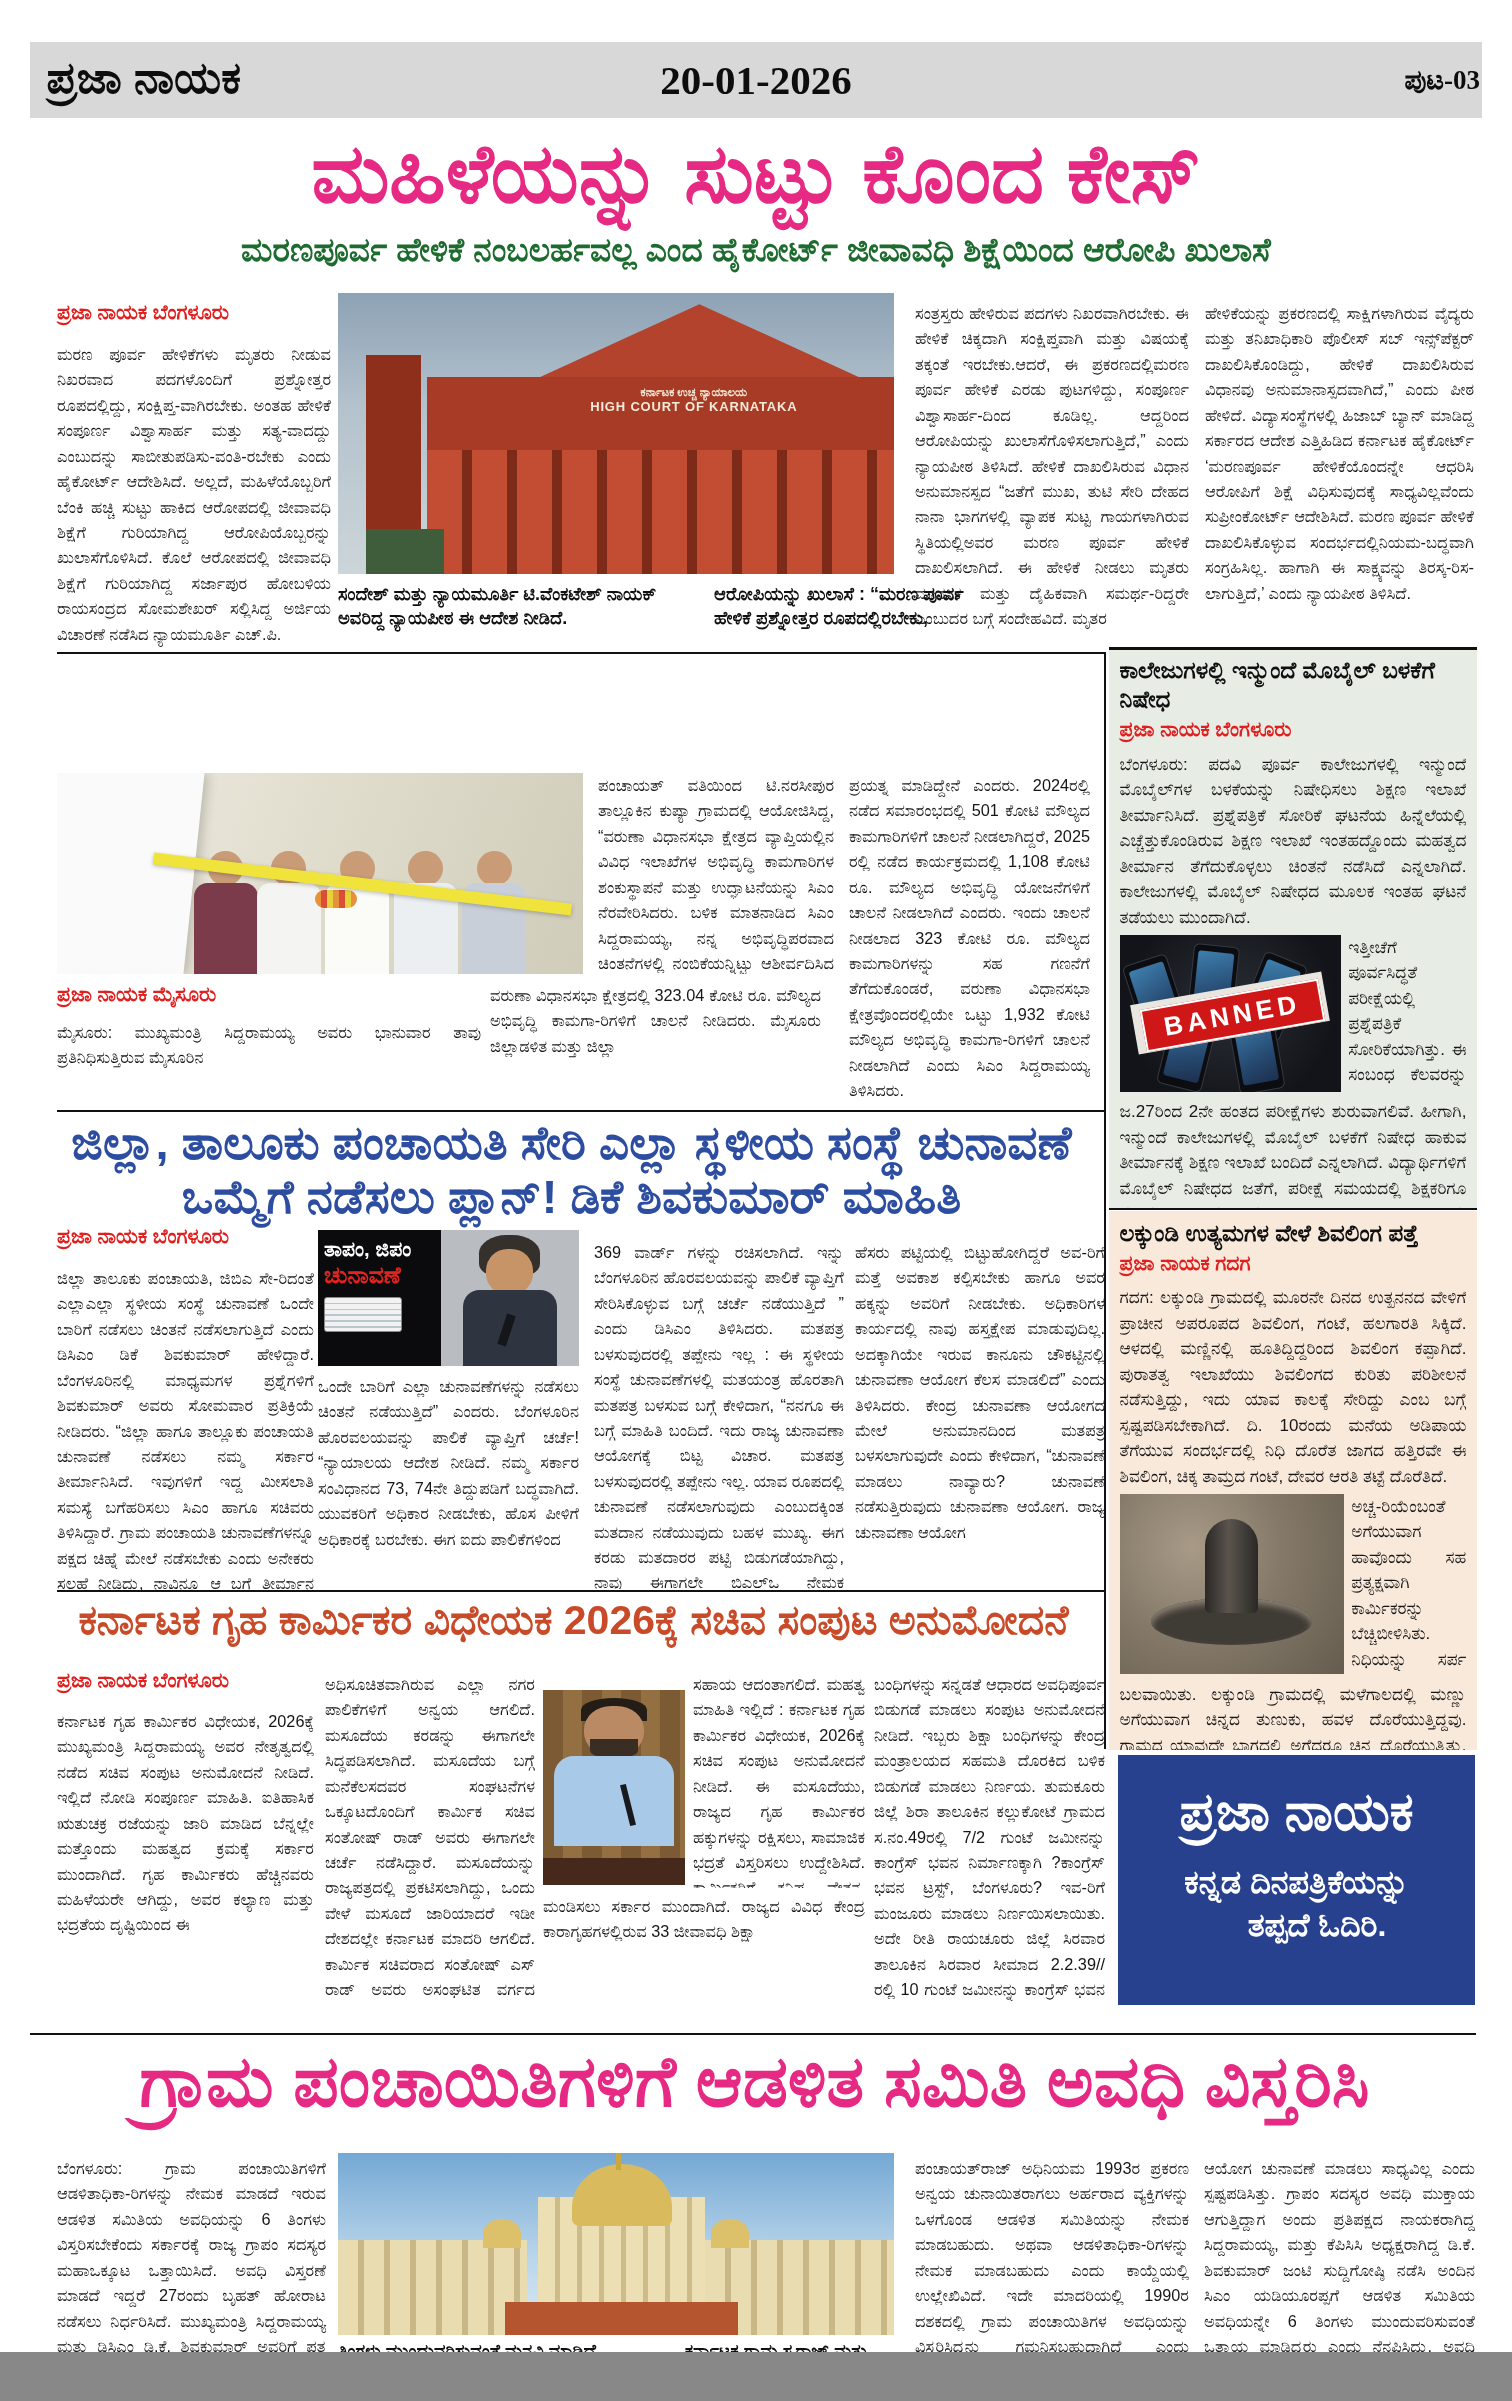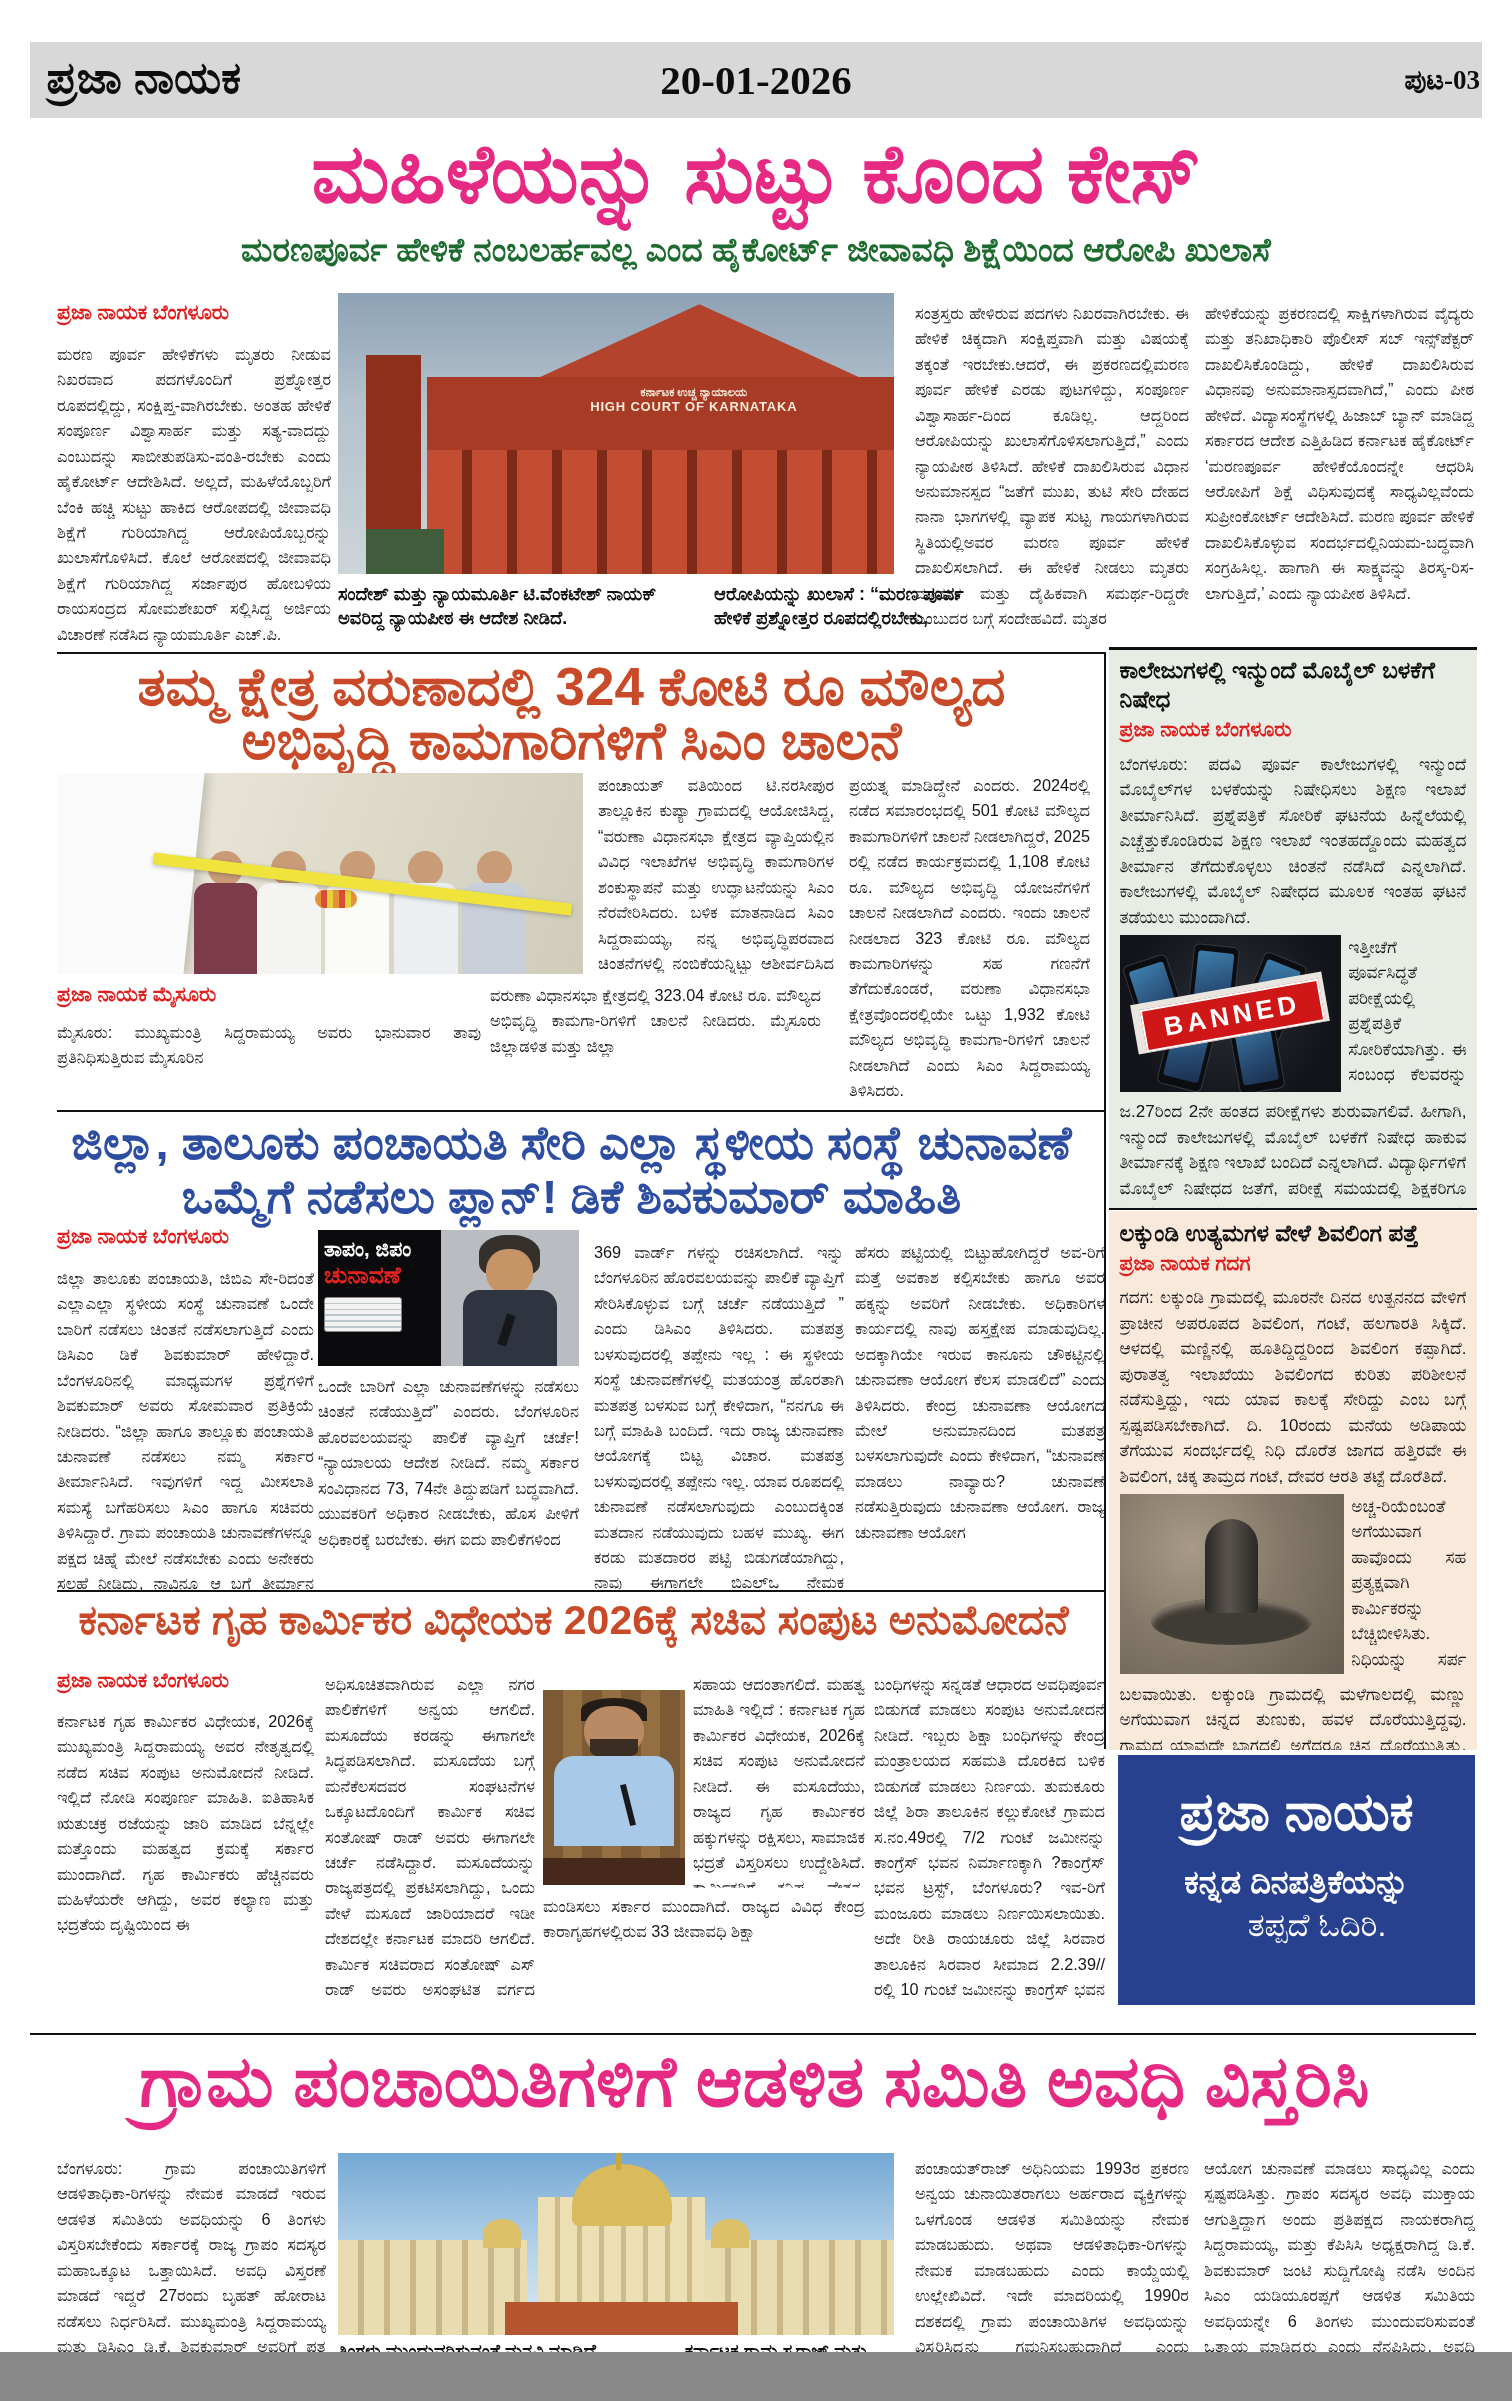--- a/index.html
+++ b/index.html
@@ -37,21 +37,21 @@
   .rail2{position:absolute;left:1109px;top:1211px;width:368px;height:539px;background:#f9e9db;
          box-sizing:border-box;padding:7.6px 10.6px;overflow:hidden;}
   .railhead{font-size:23px;font-weight:800;color:#101010;line-height:1.25;}
   .railbody{font-size:17px;line-height:1.5;text-align:justify;color:#161616;overflow:hidden;}
   .railrow{display:flex;gap:7.6px;margin-top:4.5px;}
   
   .promo{position:absolute;left:1118px;top:1755px;width:357px;height:250px;background:#27418f;color:#fff;
          text-align:center;overflow:hidden;}
   .promo-t{font-size:53px;font-weight:800;margin-top:26px;}
   .promo-m{font-size:32px;font-weight:700;margin-top:20px;}
-  .promo-b{font-size:32px;font-weight:400;margin-top:6px;padding-left:41px;}
+  .promo-b{font-size:32px;font-weight:700;margin-top:6px;padding-left:41px;}
   
   .ph{position:absolute;overflow:hidden;}
   .hc{background:linear-gradient(180deg,#8da2b5 0%,#b4c2cd 40%,#ccd5d9 100%);}
   .hc-main{position:absolute;left:16%;top:30%;width:84%;height:70%;background:#bc4730;
            background-image:repeating-linear-gradient(90deg,#c24d32 0 35px,#7e2a18 35px 45px);}
   .hc-ped{position:absolute;left:34%;top:4%;width:62%;height:28%;background:#b3432c;
           clip-path:polygon(50% 0,100% 100%,0 100%);}
   .hc-band{position:absolute;left:16%;top:30%;width:84%;height:26%;background:#a83b25;}
   .hc-sign{position:absolute;left:36%;top:33%;width:56%;text-align:center;color:#f3ead9;font-weight:700;}
   .hc-sign .l1{font-size:11.3px;} .hc-sign .l2{font-size:13px;letter-spacing:0.8px;}
@@ -142,24 +142,20 @@
     <div class="hc-green"></div>
   </div>
   <div class="abs cap" style="left:338px;top:582px;width:362px;height:64px;">ಸಂದೇಶ್ ಮತ್ತು ನ್ಯಾಯಮೂರ್ತಿ ಟಿ.ವೆಂಕಟೇಶ್ ನಾಯಕ್ ಅವರಿದ್ದ ನ್ಯಾಯಪೀಠ ಈ ಆದೇಶ ನೀಡಿದೆ.</div>
   <div class="abs cap" style="left:714px;top:582px;width:278px;height:64px;">ಆರೋಪಿಯನ್ನು ಖುಲಾಸೆ : “ಮರಣ ಪೂರ್ವ ಹೇಳಿಕೆ ಪ್ರಶ್ನೋತ್ತರ ರೂಪದಲ್ಲಿರಬೇಕು,</div>
 
   <div class="abs bodytxt" style="left:915px;top:301px;width:274px;height:346px;">ಸಂತ್ರಸ್ತರು ಹೇಳಿರುವ ಪದಗಳು ನಿಖರವಾಗಿರಬೇಕು. ಈ ಹೇಳಿಕೆ ಚಿಕ್ಕದಾಗಿ ಸಂಕ್ಷಿಪ್ತವಾಗಿ ಮತ್ತು ವಿಷಯಕ್ಕೆ ತಕ್ಕಂತೆ ಇರಬೇಕು.ಆದರೆ, ಈ ಪ್ರಕರಣದಲ್ಲಿಮರಣ ಪೂರ್ವ ಹೇಳಿಕೆ ಎರಡು ಪುಟಗಳಿದ್ದು, ಸಂಪೂರ್ಣ ವಿಶ್ವಾಸಾರ್ಹ-ದಿಂದ ಕೂಡಿಲ್ಲ. ಆದ್ದರಿಂದ ಆರೋಪಿಯನ್ನು ಖುಲಾಸೆಗೊಳಿಸಲಾಗುತ್ತಿದೆ,” ಎಂದು ನ್ಯಾಯಪೀಠ ತಿಳಿಸಿದೆ. ಹೇಳಿಕೆ ದಾಖಲಿಸಿರುವ ವಿಧಾನ ಅನುಮಾನಸ್ಪದ “ಜತೆಗೆ ಮುಖ, ತುಟಿ ಸೇರಿ ದೇಹದ ನಾನಾ ಭಾಗಗಳಲ್ಲಿ ವ್ಯಾಪಕ ಸುಟ್ಟ ಗಾಯಗಳಾಗಿರುವ ಸ್ಥಿತಿಯಲ್ಲಿಅವರ ಮರಣ ಪೂರ್ವ ಹೇಳಿಕೆ ದಾಖಲಿಸಲಾಗಿದೆ. ಈ ಹೇಳಿಕೆ ನೀಡಲು ಮೃತರು ಮಾನಸಿಕ ಮತ್ತು ದೈಹಿಕವಾಗಿ ಸಮರ್ಥ-ರಿದ್ದರೇ ಎಂಬುದರ ಬಗ್ಗೆ ಸಂದೇಹವಿದೆ. ಮೃತರ</div>
   <div class="abs bodytxt" style="left:1205px;top:301px;width:269px;height:346px;">ಹೇಳಿಕೆಯನ್ನು ಪ್ರಕರಣದಲ್ಲಿ ಸಾಕ್ಷಿಗಳಾಗಿರುವ ವೈದ್ಯರು ಮತ್ತು ತನಿಖಾಧಿಕಾರಿ ಪೊಲೀಸ್ ಸಬ್ ಇನ್ಸ್‌ಪೆಕ್ಟರ್ ದಾಖಲಿಸಿಕೊಂಡಿದ್ದು, ಹೇಳಿಕೆ ದಾಖಲಿಸಿರುವ ವಿಧಾನವು ಅನುಮಾನಾಸ್ಪದವಾಗಿದೆ,” ಎಂದು ಪೀಠ ಹೇಳಿದೆ. ವಿದ್ಯಾಸಂಸ್ಥೆಗಳಲ್ಲಿ ಹಿಜಾಬ್ ಬ್ಯಾನ್ ಮಾಡಿದ್ದ ಸರ್ಕಾರದ ಆದೇಶ ಎತ್ತಿಹಿಡಿದ ಕರ್ನಾಟಕ ಹೈಕೋರ್ಟ್ ‘ಮರಣಪೂರ್ವ ಹೇಳಿಕೆಯೊಂದನ್ನೇ ಆಧರಿಸಿ ಆರೋಪಿಗೆ ಶಿಕ್ಷೆ ವಿಧಿಸುವುದಕ್ಕೆ ಸಾಧ್ಯವಿಲ್ಲವೆಂದು ಸುಪ್ರೀಂಕೋರ್ಟ್ ಆದೇಶಿಸಿದೆ. ಮರಣ ಪೂರ್ವ ಹೇಳಿಕೆ ದಾಖಲಿಸಿಕೊಳ್ಳುವ ಸಂದರ್ಭದಲ್ಲಿನಿಯಮ-ಬದ್ಧವಾಗಿ ಸಂಗ್ರಹಿಸಿಲ್ಲ. ಹಾಗಾಗಿ ಈ ಸಾಕ್ಷ್ಯವನ್ನು ತಿರಸ್ಕ-ರಿಸ-ಲಾಗುತ್ತಿದೆ,’ ಎಂದು ನ್ಯಾಯಪೀಠ ತಿಳಿಸಿದೆ.</div>
 
   <div class="rule" style="left:57px;top:652px;width:1047px;height:2.3px;"></div>
 
-  <div class="h2">
-    <div>ತಮ್ಮ ಕ್ಷೇತ್ರ ವರುಣಾದಲ್ಲಿ 324 ಕೋಟಿ ರೂ ಮೌಲ್ಯದ</div>
-    <div>ಅಭಿವೃದ್ಧಿ ಕಾಮಗಾರಿಗಳಿಗೆ ಸಿಎಂ ಚಾಲನೆ</div>
-  </div>
 
   <div class="ph rib" style="left:57px;top:773px;width:526px;height:201px;">
     <div class="rib-drape"></div>
     <div class="fig" style="left:26%;">
         <div class="hd"></div>
         <div class="bd" style="background:#7c3b4a;"></div>
       </div>
     <div class="fig" style="left:38%;">
         <div class="hd"></div>
         <div class="bd" style="background:#f4f4f2;"></div>

